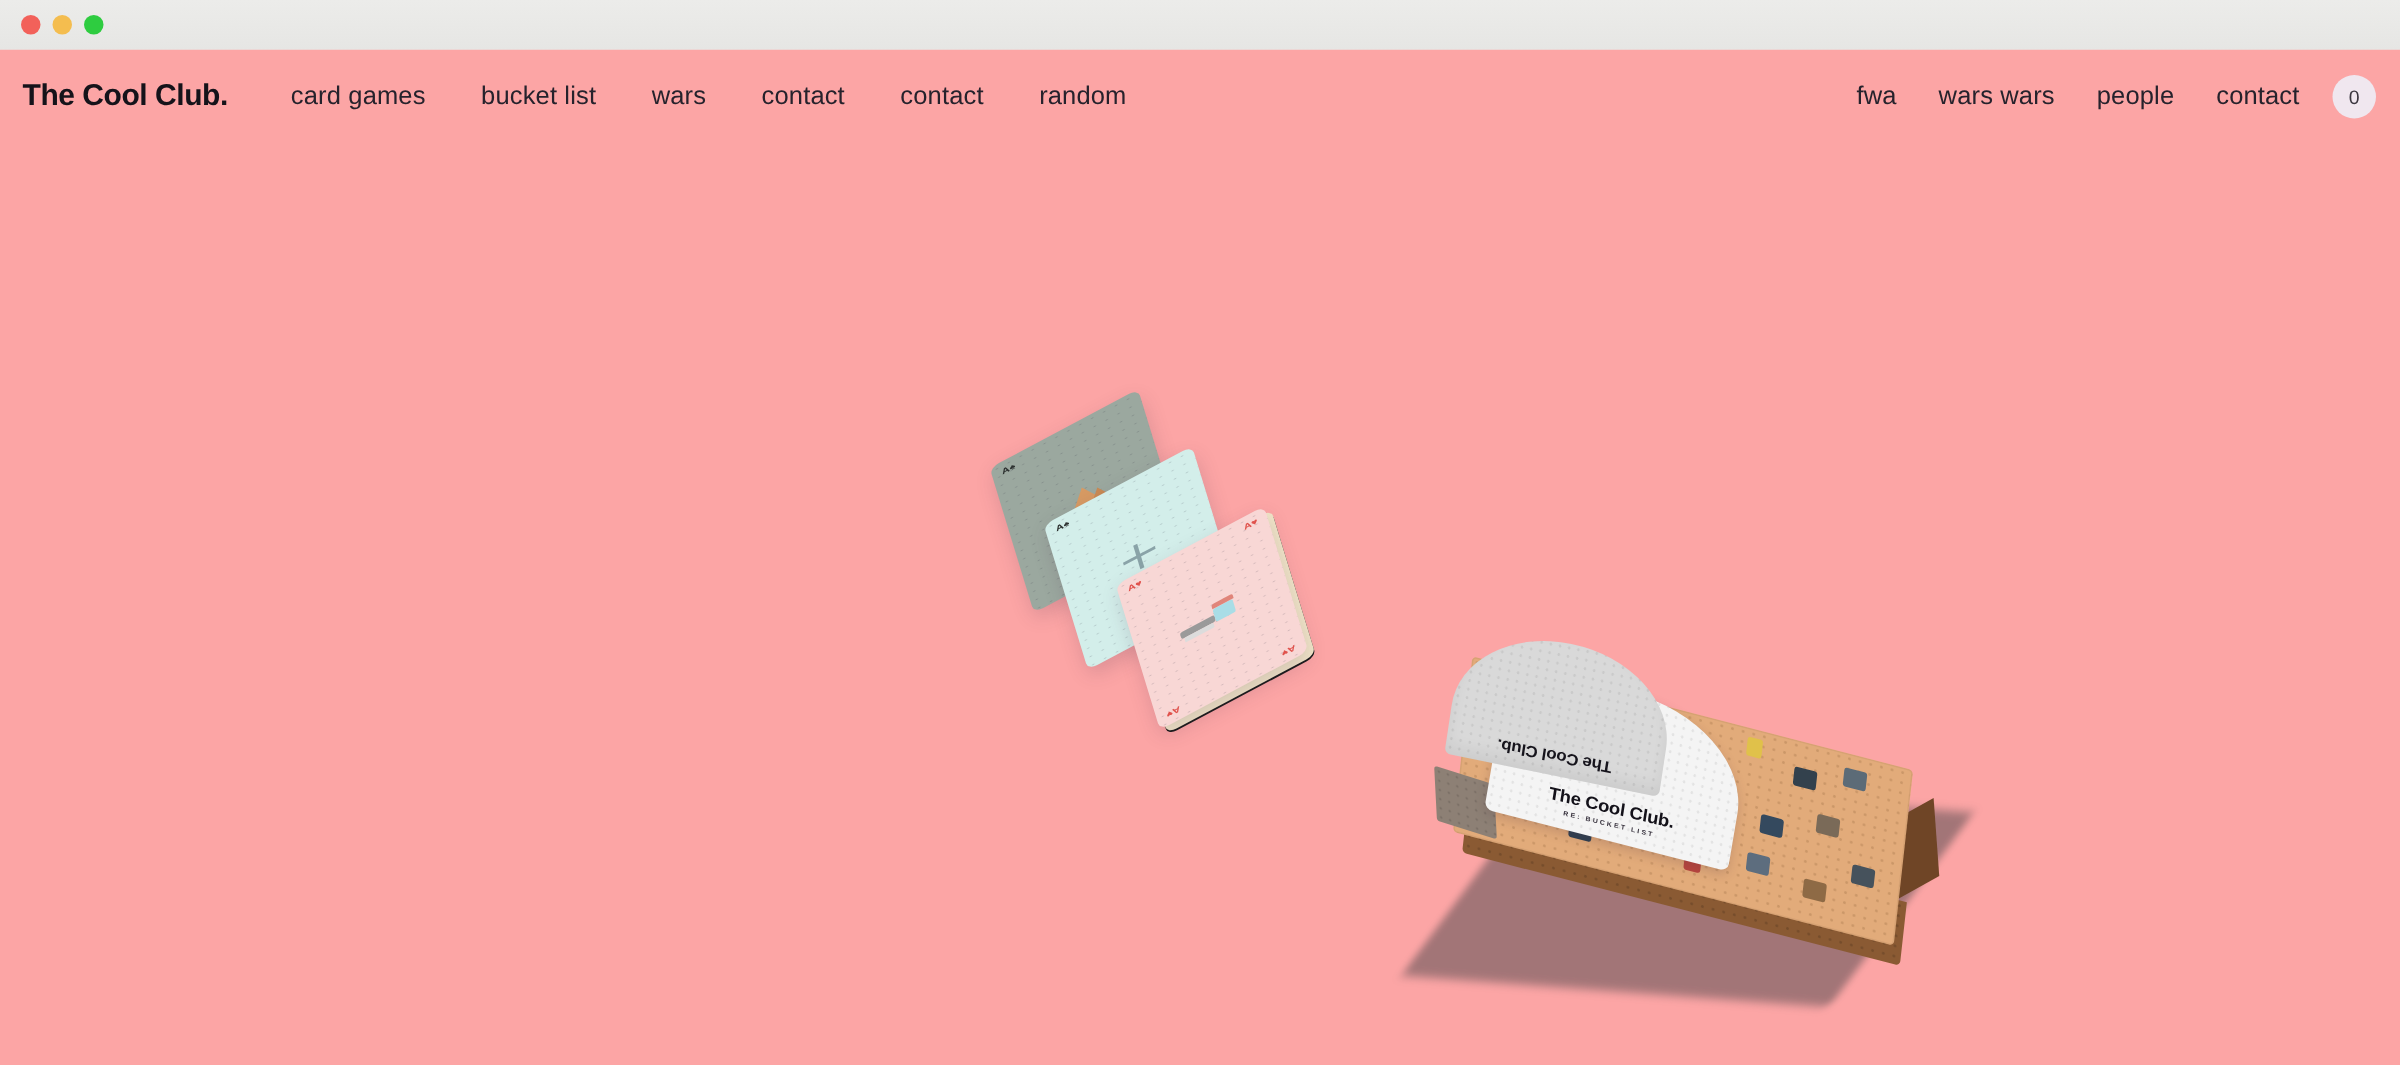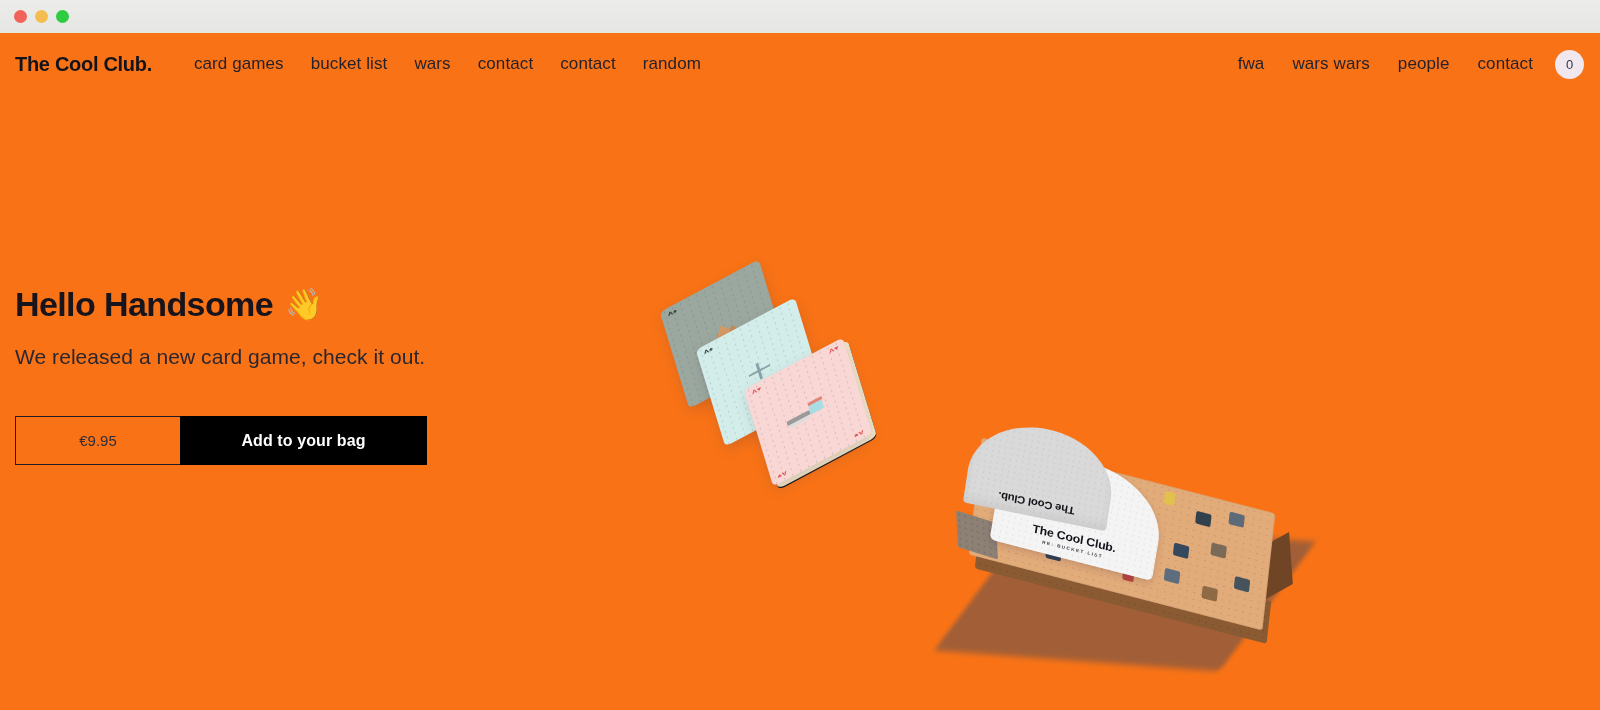--- a/index.html
+++ b/index.html
@@ -51,21 +51,21 @@
   .dot.red    { background: #f2615a; }
   .dot.yellow { background: #f4bd4f; }
   .dot.green  { background: #2ecc40; }
 
   
   .page {
     position: absolute;
     top: 33px; left: 0;
     width: 1600px;
     height: 677px;
-    background: #f97316;
+    background: #fca5a5;
     overflow: hidden;
   }
 
   
   .nav {
     position: absolute;
     top: 0; left: 0;
     width: 1600px;
     height: 62px;
     display: flex;
@@ -78,21 +78,21 @@
     font-size: 20px;
     font-weight: 700;
     letter-spacing: -0.3px;
     color: #15131a;
     white-space: nowrap;
   }
 
   .nav-left {
     display: flex;
     align-items: center;
-    gap: 27px;
+    gap: 37px;
     margin-left: 42px;
   }
 
   .nav-right {
     display: flex;
     align-items: center;
     gap: 28px;
     margin-left: auto;
     margin-right: 16px;
   }
@@ -498,32 +498,20 @@
 
       <div class="nav-right">
         <a class="nav-link">fwa</a>
         <a class="nav-link">wars wars</a>
         <a class="nav-link">people</a>
         <a class="nav-link">contact</a>
         <div class="cart-badge">0</div>
       </div>
     </nav>
 
-    <div class="hero">
-      <h1 class="hero-title">
-        <span>Hello Handsome</span>
-        <span class="wave-emoji">👋</span>
-      </h1>
-      <p class="hero-sub">We released a new card game, check it out.</p>
-
-      <div class="buy-row">
-        <div class="price-box">€9.95</div>
-        <button class="add-btn">Add to your bag</button>
-      </div>
-    </div>
 
     <div class="stage">
 
       <div class="cards">
 
         <div class="card card-top">
           <div class="pips"></div>
           <span class="pip pip-dark tl">A♠</span>
           <span class="pip pip-dark br">A♠</span>
           <div class="card-art">

